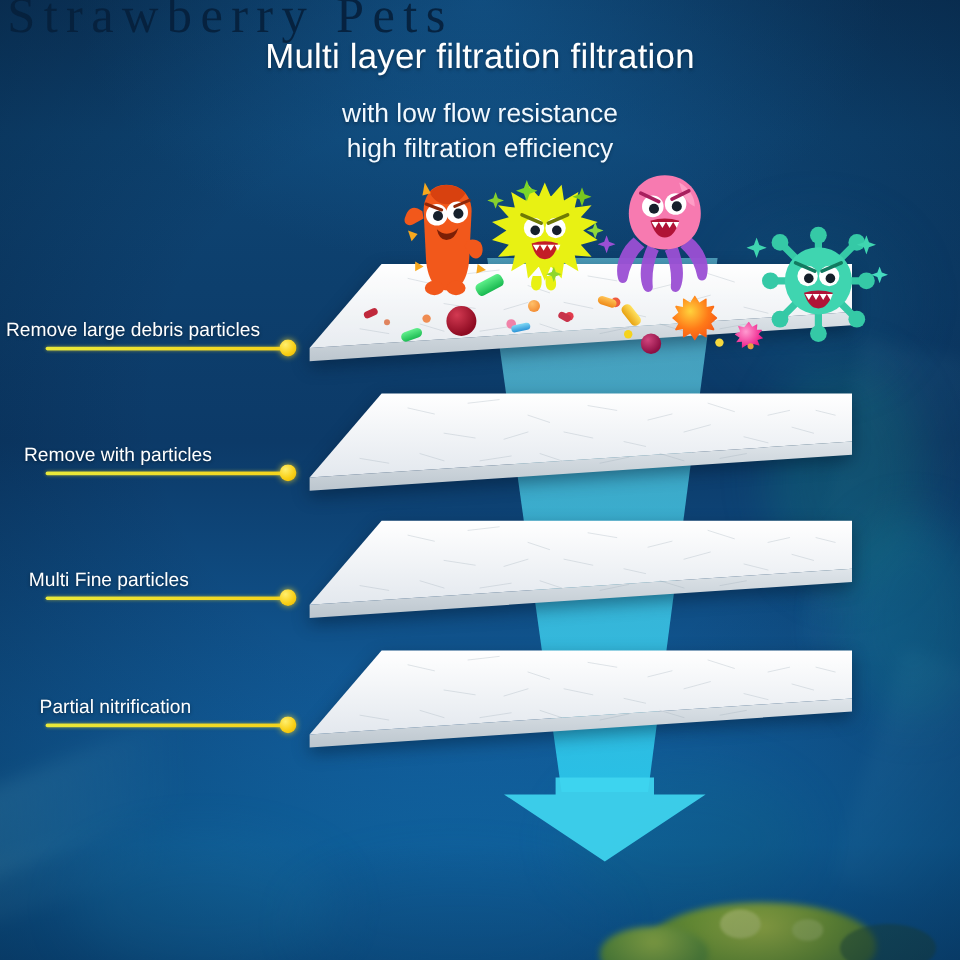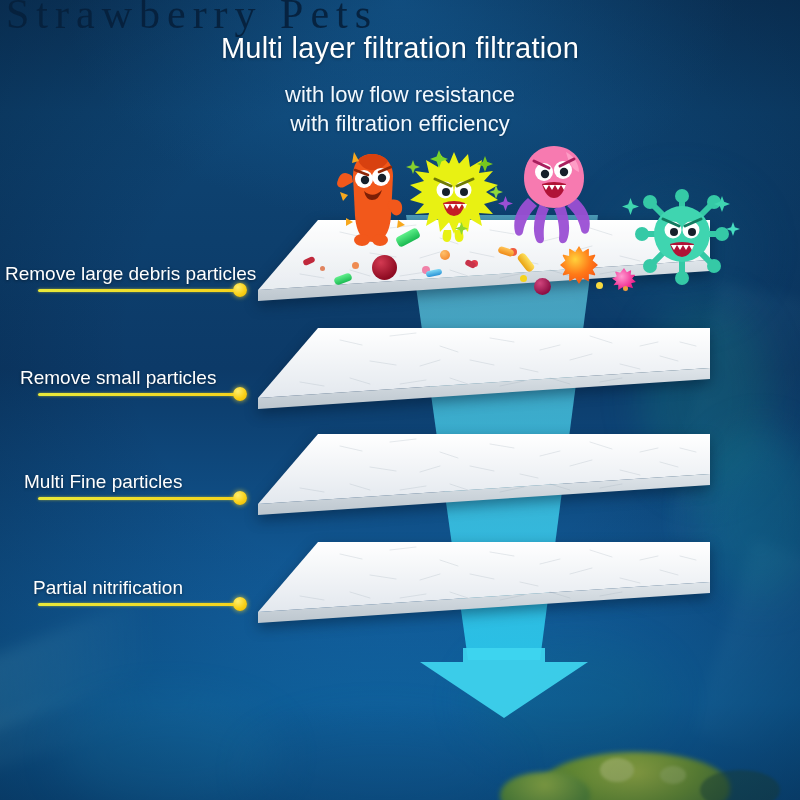--- a/index.html
+++ b/index.html
@@ -66,21 +66,21 @@
   .layer{position:absolute;filter:drop-shadow(0 5px 7px rgba(1,20,42,.45));}
   .layer svg{display:block;overflow:visible;}
 
   
   .flow{position:absolute;left:0;top:0;width:800px;height:800px;pointer-events:none;}
 
   
   .callout{position:absolute;}
   .callout .ctext{
     position:absolute;left:0;bottom:13px;white-space:nowrap;
-    font-size:19px;color:#ffffff;text-shadow:0 1px 3px rgba(0,0,0,.45);margin-top:28px;
+    font-size:16px;color:#ffffff;text-shadow:0 1px 3px rgba(0,0,0,.45);margin-top:28px;
   }
   .callout .cline{
     position:absolute;left:0;bottom:6px;height:3px;border-radius:2px;
     background:linear-gradient(90deg,#e9e93a,#f5d31c);
     box-shadow:0 0 3px rgba(245,225,40,.55);
   }
   .callout .cdot{
     position:absolute;bottom:1px;width:14px;height:14px;border-radius:50%;
     background:radial-gradient(circle at 35% 30%, #ffef6e 0%, #f9d018 55%, #e5b400 100%);
     box-shadow:0 0 5px rgba(250,220,40,.75);
@@ -119,21 +119,21 @@
   <div class="coral-dot" style="left:600px;top:758px;width:34px;height:24px;background:rgba(220,240,120,.85);"></div>
   <div class="coral-dot" style="left:660px;top:766px;width:26px;height:18px;background:rgba(200,230,110,.7);"></div>
   <div class="coral-dot" style="left:700px;top:770px;width:80px;height:40px;background:rgba(40,90,60,.5);"></div>
 
   <div class="bg-vign"></div>
 
   <div class="watermark">Strawberry Pets</div>
 
   <div class="title">Multi layer filtration filtration</div>
   <div class="sub1">with low flow resistance</div>
-  <div class="sub2">with filtration efficiency</div>
+  <div class="sub2">high filtration efficiency</div>
 
   <svg class="flow" viewBox="0 0 800 800">
     <defs>
       <linearGradient id="flowGrad" x1="0" y1="0" x2="0" y2="1">
         <stop offset="0%" stop-color="#7fe6f5" stop-opacity=".55"></stop>
         <stop offset="45%" stop-color="#4fd9f2" stop-opacity=".70"></stop>
         <stop offset="100%" stop-color="#2ccdf0" stop-opacity=".88"></stop>
       </linearGradient>
     </defs>
 
@@ -391,21 +391,21 @@
       </svg>
   </div>
 
   <div class="callout" style="left:5px;top:258px;width:270px;height:40px;">
     <div class="ctext">Remove large debris particles</div>
     <div class="cline" style="left:33px;width:200px;"></div>
     <div class="cdot" style="left:228px;"></div>
   </div>
 
   <div class="callout" style="left:5px;top:362px;width:270px;height:40px;">
-    <div class="ctext" style="left:15px;">Remove small particles</div>
+    <div class="ctext" style="left:15px;">Remove with particles</div>
     <div class="cline" style="left:33px;width:200px;"></div>
     <div class="cdot" style="left:228px;"></div>
   </div>
 
   <div class="callout" style="left:5px;top:466px;width:270px;height:40px;">
     <div class="ctext" style="left:19px;">Multi Fine particles</div>
     <div class="cline" style="left:33px;width:200px;"></div>
     <div class="cdot" style="left:228px;"></div>
   </div>
 

